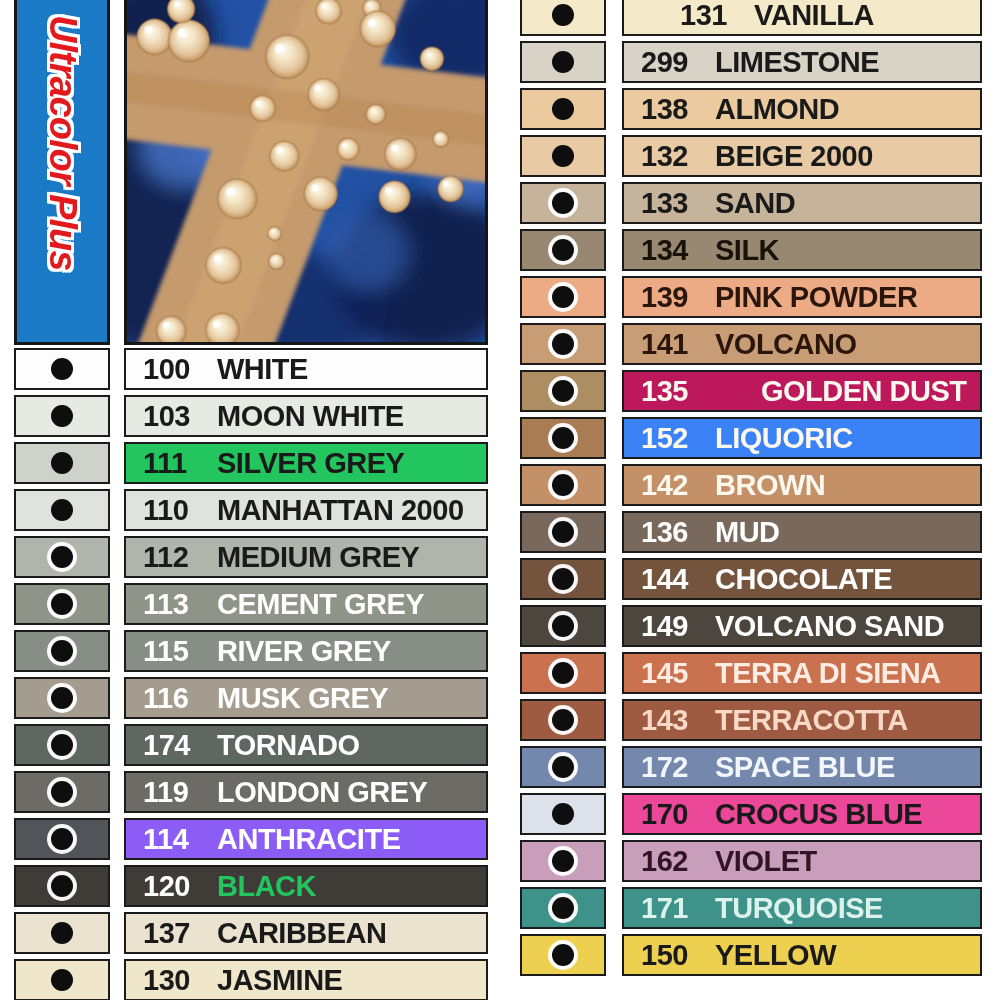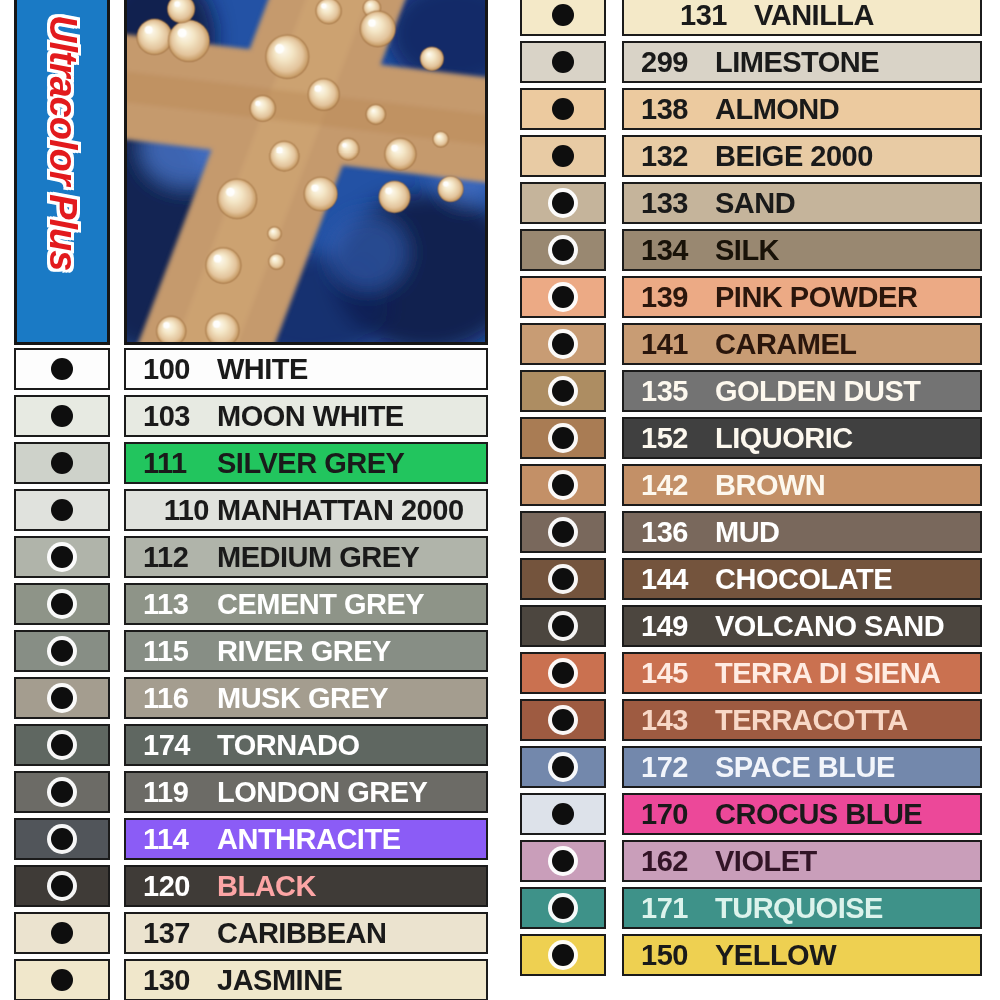--- a/index.html
+++ b/index.html
@@ -172,21 +172,21 @@
     </div>
     <div class="cell namecell" style="background: #22c55e;">
       <span class="num" style="color: rgb(26, 26, 26);">111</span>
       <span class="cname" style="color: rgb(26, 26, 26);">SILVER GREY</span>
     </div>
   </div>
       <div class="row">
     <div class="cell swatch" style="background: rgb(224, 226, 221);">
       <span class="dot"></span>
     </div>
-    <div class="cell namecell" style="background: rgb(224, 226, 221); text-align: right;">
+    <div class="cell namecell" style="background: rgb(224, 226, 221);">
       <span class="num" style="color: rgb(26, 26, 26);">110</span>
       <span class="cname" style="color: rgb(26, 26, 26);">MANHATTAN 2000</span>
     </div>
   </div>
       <div class="row">
     <div class="cell swatch" style="background: rgb(176, 180, 170);">
       <span class="dot ring"></span>
     </div>
     <div class="cell namecell" style="background: rgb(176, 180, 170);">
       <span class="num" style="color: rgb(26, 26, 26);">112</span>
@@ -246,21 +246,21 @@
       <span class="num" style="color: rgb(255, 255, 255);">114</span>
       <span class="cname" style="color: rgb(255, 255, 255);">ANTHRACITE</span>
     </div>
   </div>
       <div class="row">
     <div class="cell swatch" style="background: rgb(63, 59, 55);">
       <span class="dot ring"></span>
     </div>
     <div class="cell namecell" style="background: rgb(63, 59, 55);">
       <span class="num" style="color: rgb(255, 255, 255);">120</span>
-      <span class="cname" style="color: #fca5a5;">BLACK</span>
+      <span class="cname" style="color: #22c55e;">BLACK</span>
     </div>
   </div>
       <div class="row">
     <div class="cell swatch" style="background: rgb(235, 227, 207);">
       <span class="dot"></span>
     </div>
     <div class="cell namecell" style="background: rgb(235, 227, 207);">
       <span class="num" style="color: rgb(26, 26, 26);">137</span>
       <span class="cname" style="color: rgb(26, 26, 26);">CARIBBEAN</span>
     </div>
@@ -338,37 +338,37 @@
       <span class="num" style="color: rgb(42, 22, 12);">139</span>
       <span class="cname" style="color: rgb(42, 22, 12);">PINK POWDER</span>
     </div>
   </div>
       <div class="row">
     <div class="cell swatch" style="background: rgb(200, 156, 116);">
       <span class="dot ring"></span>
     </div>
     <div class="cell namecell" style="background: rgb(200, 156, 116);">
       <span class="num" style="color: rgb(42, 22, 12);">141</span>
-      <span class="cname" style="color: rgb(42, 22, 12);">CARAMEL</span>
+      <span class="cname" style="color: rgb(42, 22, 12);">VOLCANO</span>
     </div>
   </div>
       <div class="row">
     <div class="cell swatch" style="background: rgb(173, 141, 98);">
       <span class="dot ring"></span>
     </div>
-    <div class="cell namecell" style="background: #737373;">
+    <div class="cell namecell" style="background: #be185d; gap: 46px;">
       <span class="num" style="color: rgb(253, 248, 238);">135</span>
       <span class="cname" style="color: rgb(253, 248, 238);">GOLDEN DUST</span>
     </div>
   </div>
       <div class="row">
     <div class="cell swatch" style="background: rgb(169, 124, 84);">
       <span class="dot ring"></span>
     </div>
-    <div class="cell namecell" style="background: #404040;">
+    <div class="cell namecell" style="background: #3b82f6;">
       <span class="num" style="color: rgb(253, 248, 238);">152</span>
       <span class="cname" style="color: rgb(253, 248, 238);">LIQUORIC</span>
     </div>
   </div>
       <div class="row">
     <div class="cell swatch" style="background: rgb(195, 144, 103);">
       <span class="dot ring"></span>
     </div>
     <div class="cell namecell" style="background: rgb(195, 144, 103);">
       <span class="num" style="color: rgb(253, 248, 238);">142</span>

